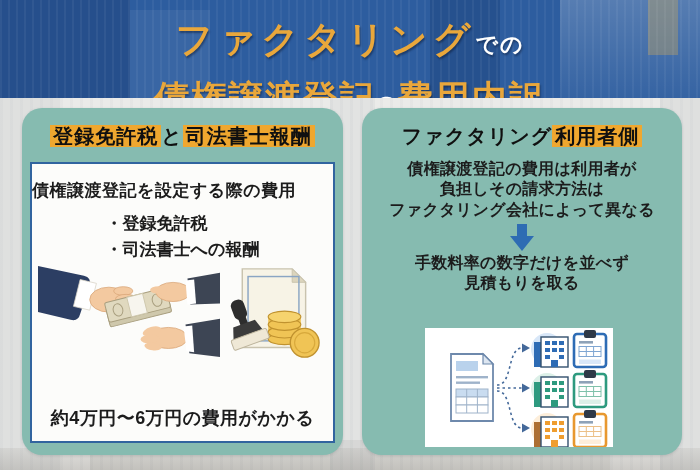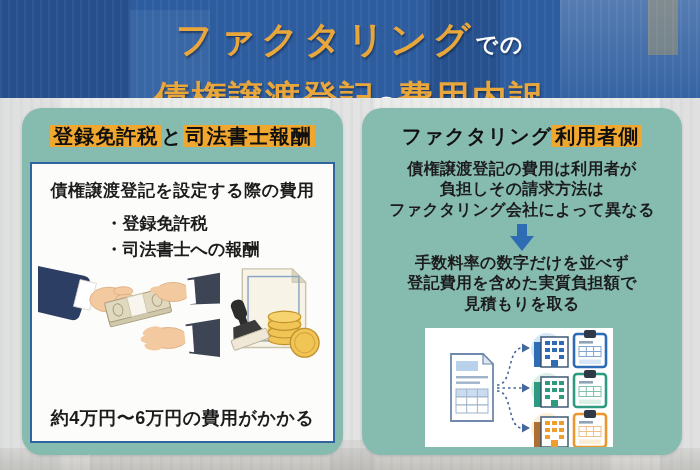--- a/index.html
+++ b/index.html
@@ -43,21 +43,21 @@
   
   .card{position:absolute;top:108px;height:347px;background:var(--card-bg);border-radius:20px;
     box-shadow:0 1px 3px rgba(60,70,80,0.18);}
   .card-left{left:22px;width:321px;}
   .card-right{left:362px;width:320px;}
   .card-heading{text-align:center;font-weight:800;font-size:20px;margin-top:15px;letter-spacing:1px;color:#101010;}
   .hl{background:var(--highlight);padding:0 3px;}
 
   .white-box{position:absolute;left:8px;right:8px;top:54px;bottom:12px;
     background:var(--box-bg);border:2px solid var(--box-border);}
-  .box-intro{text-align:center;font-size:17px;font-weight:700;margin-top:15px;letter-spacing:0.5px;}
+  .box-intro{text-align:left;font-size:17px;font-weight:700;margin-top:15px;letter-spacing:0.5px;}
   .bullet-list{width:max-content;margin:9px auto 0;font-size:17px;font-weight:700;line-height:1.55;}
   .bullet-item{white-space:nowrap;}
   .illus-row{display:flex;align-items:flex-end;justify-content:space-between;
     padding:0 12px 0 6px;margin-top:2px;height:102px;}
   .box-conclusion{position:absolute;bottom:11px;left:0;right:0;text-align:center;
     font-size:18px;font-weight:700;letter-spacing:0.5px;}
 
   .rc-para{text-align:center;font-size:16px;font-weight:700;line-height:1.27;margin-top:9px;letter-spacing:0.3px;}
   .rc-para2{margin-top:2px;}
   .down-arrow{display:block;margin:4px auto 1px;}
@@ -180,21 +180,20 @@
       <div>負担しその請求方法は</div>
       <div>ファクタリング会社によって異なる</div>
     </div>
 
     <svg class="down-arrow" width="24" height="27" viewBox="0 0 24 27">
       <polygon points="7,0 17,0 17,12 24,12 12,27 0,12 7,12" fill="#2e6cb3"></polygon>
     </svg>
 
     <div class="rc-para rc-para2">
       <div>手数料率の数字だけを並べず</div>
-      <div>登記費用を含めた実質負担額で</div>
       <div>見積もりを取る</div>
     </div>
 
     <div class="rc-illus-box">
       <svg width="188" height="119" viewBox="0 0 188 119">
 
         <path d="M26,26 H58 L68,36 V93 H26 Z" fill="#ffffff" stroke="#6e89ac" stroke-width="1.8"></path>
         <path d="M58,26 V36 H68 Z" fill="#dde6f1" stroke="#6e89ac" stroke-width="1.2"></path>
         <rect x="31" y="33" width="22" height="10" fill="#b9d2ec"></rect>
         <rect x="31" y="48" width="32" height="2.4" fill="#9fb3ca"></rect>

